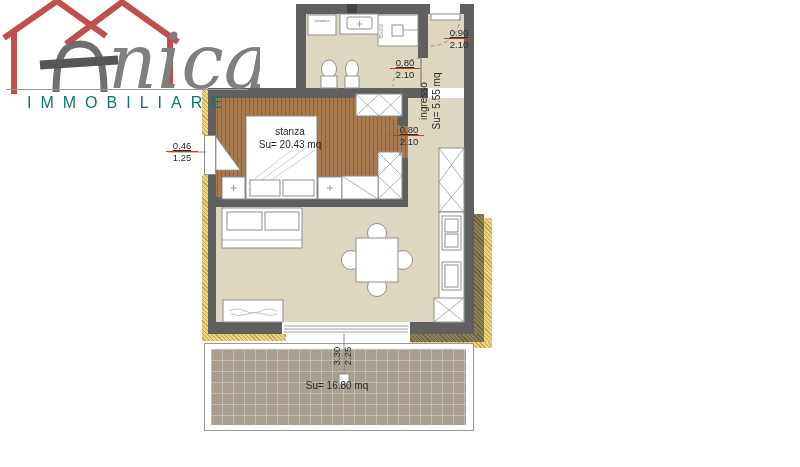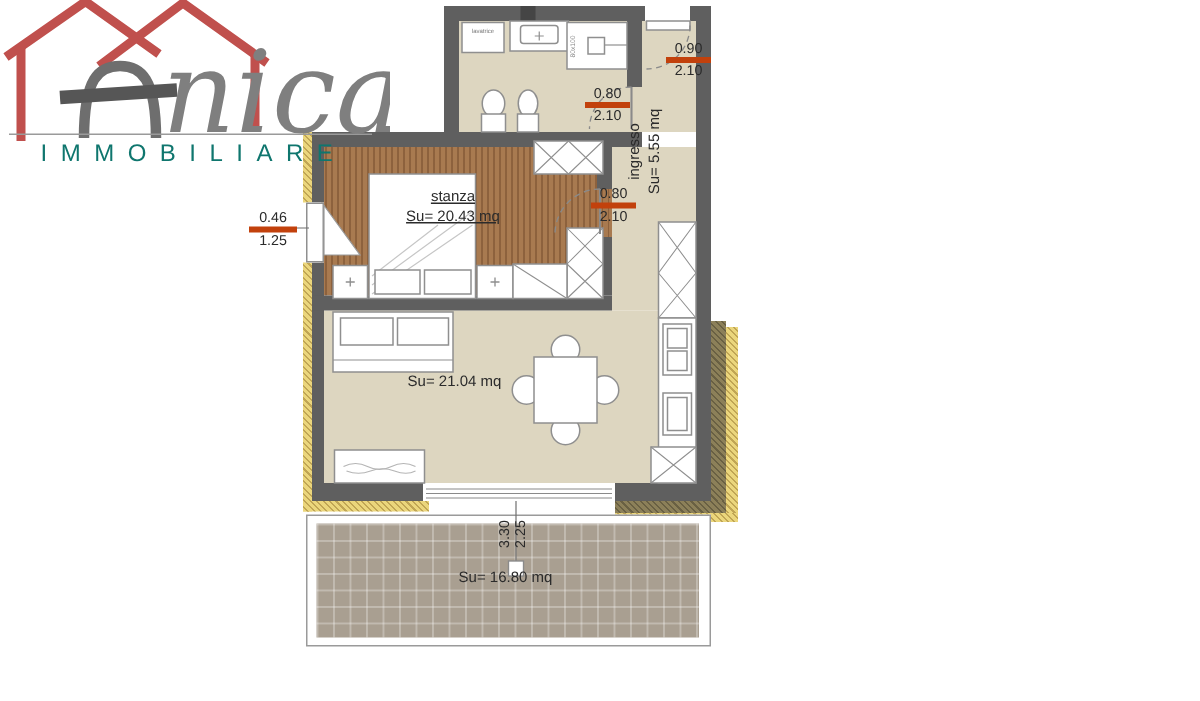--- a/index.html
+++ b/index.html
@@ -18,21 +18,21 @@
   .ins-y{position:absolute;background-color:#ebd67c;
         background-image:repeating-linear-gradient(45deg,rgba(0,0,0,0) 0 2px,rgba(140,106,36,.45) 2px 3px);}
   .ins-o{position:absolute;background-color:#8c8059;
         background-image:repeating-linear-gradient(45deg,rgba(0,0,0,0) 0 2px,rgba(0,0,0,.25) 2px 3px);}
   .white{position:absolute;background:#ffffff;}
   .balcony-rail{position:absolute;border:1px solid #9a9a9a;background:#fff;}
   .win{position:absolute;background:#fff;border:1px solid #8f8f8f;box-sizing:border-box;}
   
   .room-label{position:absolute;text-align:center;font-size:10px;line-height:1.25;color:#2b2b2b;z-index:40;}
   .dim{position:absolute;text-align:center;font-size:9.5px;line-height:1.2;color:#2b2b2b;z-index:40;}
-  .dim .bar{border-bottom:4px solid #c2410c;padding:0 2px;}
+  .dim .bar{border-bottom:1px solid #c2410c;padding:0 2px;text-decoration:underline;}
   .rot{transform:rotate(-90deg);transform-origin:center center;}
   #furniture{position:absolute;left:0;top:0;z-index:30;pointer-events:none;}
   
   #logo{position:absolute;left:0;top:0;width:260px;height:125px;z-index:60;}
   #logo-rule{position:absolute;left:6px;top:89px;width:242px;height:1px;background:#9a9a9a;z-index:60;}
   #logo-sub{position:absolute;left:27px;top:94px;z-index:60;font-size:16px;letter-spacing:9px;
             color:#0f766e;font-weight:500;white-space:nowrap;}
 </style>
 </head>
 <body>
@@ -189,26 +189,25 @@
         <path d="M344 334 V374" fill="none" stroke="#6f6f6f" stroke-width="0.8"></path>
         <rect x="339" y="374" width="10" height="10" fill="#fff" stroke="#8a8a8a" stroke-width="0.9"></rect>
       </g>
     </g>
   </svg>
 
   <div class="room-label rot" style="left:386px;top:88px;width:90px;height:26px;">
     <div>ingresso</div>
     <div>Su= 5.55 mq</div>
   </div>
-  <div class="room-label" style="left:252px;top:126px;width:100px;text-decoration:underline;">
+  <div class="room-label" style="left:240px;top:126px;width:100px;">
     <div>stanza</div>
     <div>Su= 20.43 mq</div>
   </div>
   <div class="room-label" style="left:243px;top:249px;width:120px;">
-    <div>Su= 21.04 mq</div>
   </div>
   <div class="room-label" style="left:277px;top:380px;width:120px;">
     <div>Su= 16.80 mq</div>
   </div>
 
   <div class="dim" style="left:444px;top:27px;width:30px;">
     <div class="bar">0.90</div>
     <div>2.10</div>
   </div>
   <div class="dim" style="left:390px;top:57px;width:30px;">

